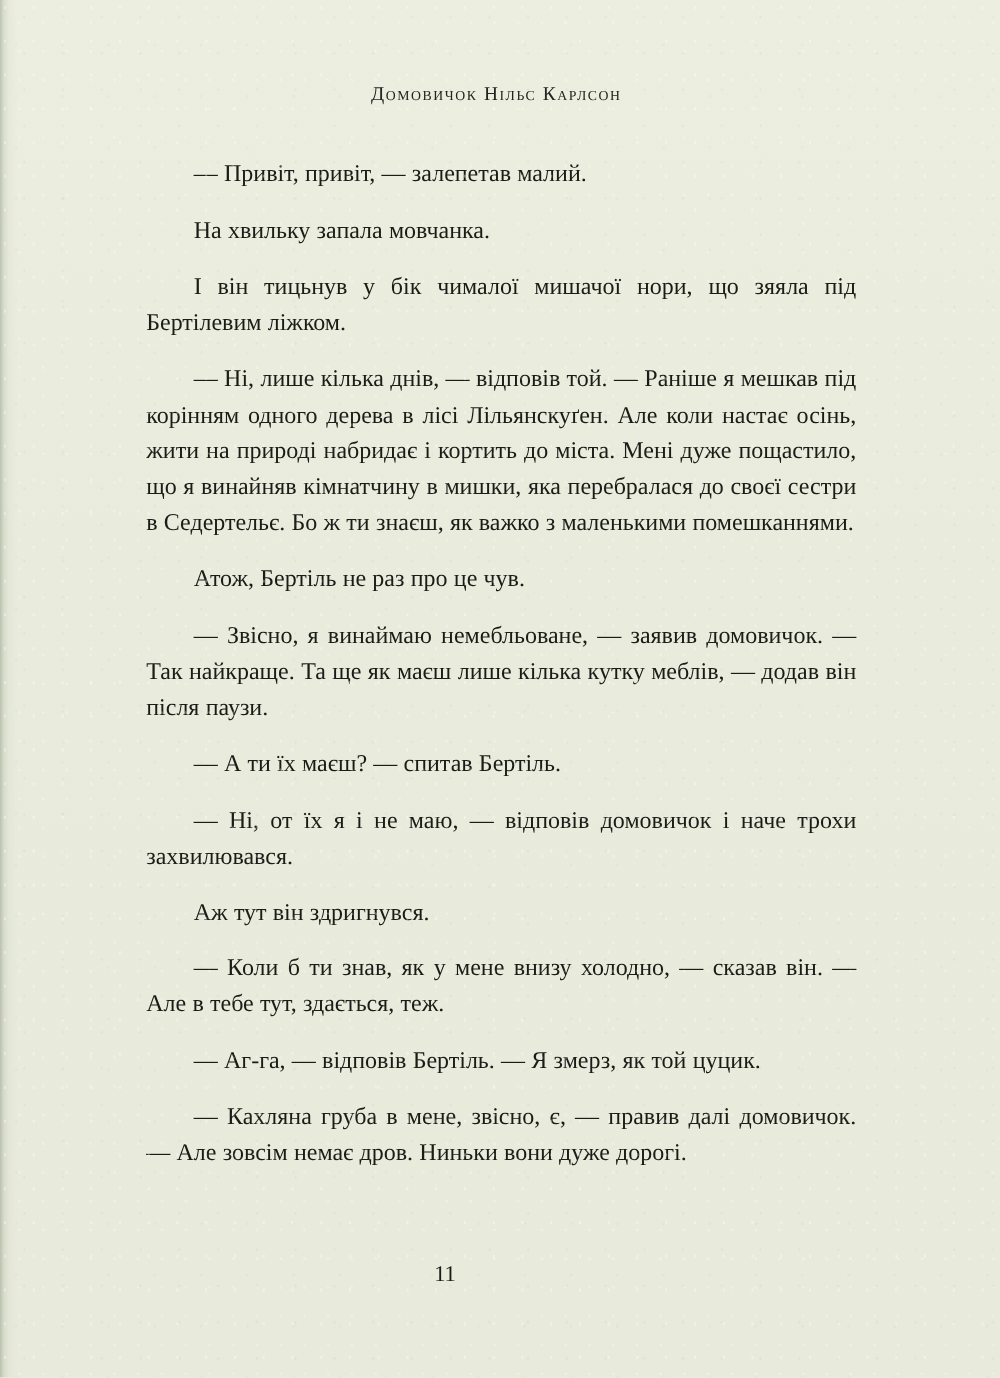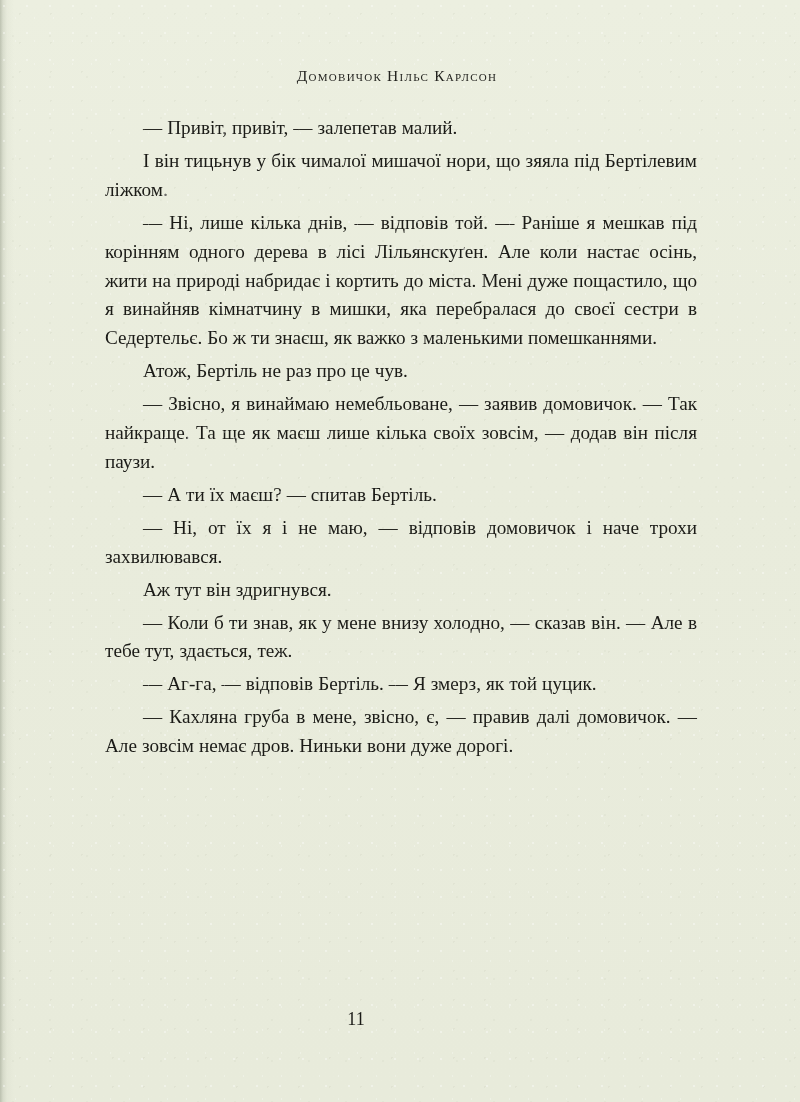--- a/index.html
+++ b/index.html
@@ -61,21 +61,21 @@
   }
 
   
   .text-block {
     position: absolute;
     top: 110px;
     left: 101px;
     width: 600px;
   }
   .para {
-    margin: 4px;
+    margin: 16px;
     text-indent: 38px;
     text-align: justify;
     text-justify: inter-word;
     font-size: 19.2px;
     line-height: 28.9px;
     color: #1b1b17;
     hyphens: manual;
     word-spacing: 0.2px;
   }
 
@@ -93,24 +93,25 @@
 </style>
 </head>
 <body>
 
 <div class="page">
 
   <div class="running-head">Домовичок Нільс Карлсон</div>
 
   <div class="text-block">
     <p class="para">— Привіт, привіт, — залепетав малий.</p>
+    <p class="para">На хвильку запала мовчанка.</p>
     <p class="para">І він тицьнув у бік чималої мишачої нори, що зяяла під Бертілевим ліжком.</p>
     <p class="para">— Ні, лише кілька днів, — відповів той. — Раніше я мешкав під корінням одного дерева в лісі Лільянскуґен. Але коли настає осінь, жити на природі набридає і кортить до міста. Мені дуже пощастило, що я винайняв кімнатчину в мишки, яка перебралася до своєї сестри в Седертельє. Бо ж ти знаєш, як важко з маленькими помешканнями.</p>
     <p class="para">Атож, Бертіль не раз про це чув.</p>
-    <p class="para">— Звісно, я винаймаю немебльоване, — заявив домовичок. — Так найкраще. Та ще як маєш лише кілька своїх зовсім, — додав він після паузи.</p>
+    <p class="para">— Звісно, я винаймаю немебльоване, — заявив домовичок. — Так найкраще. Та ще як маєш лише кілька кутку меблів, — додав він після паузи.</p>
     <p class="para">— А ти їх маєш? — спитав Бертіль.</p>
     <p class="para">— Ні, от їх я і не маю, — відповів домовичок і наче трохи захвилювався.</p>
     <p class="para">Аж тут він здригнувся.</p>
     <p class="para">— Коли б ти знав, як у мене внизу холодно, — сказав він. — Але в тебе тут, здається, теж.</p>
     <p class="para">— Аг-га, — відповів Бертіль. — Я змерз, як той цуцик.</p>
     <p class="para">— Кахляна груба в мене, звісно, є, — правив далі домовичок. — Але зовсім немає дров. Ниньки вони дуже дорогі.</p>
   </div>
 
   <div class="folio">11</div>
 

